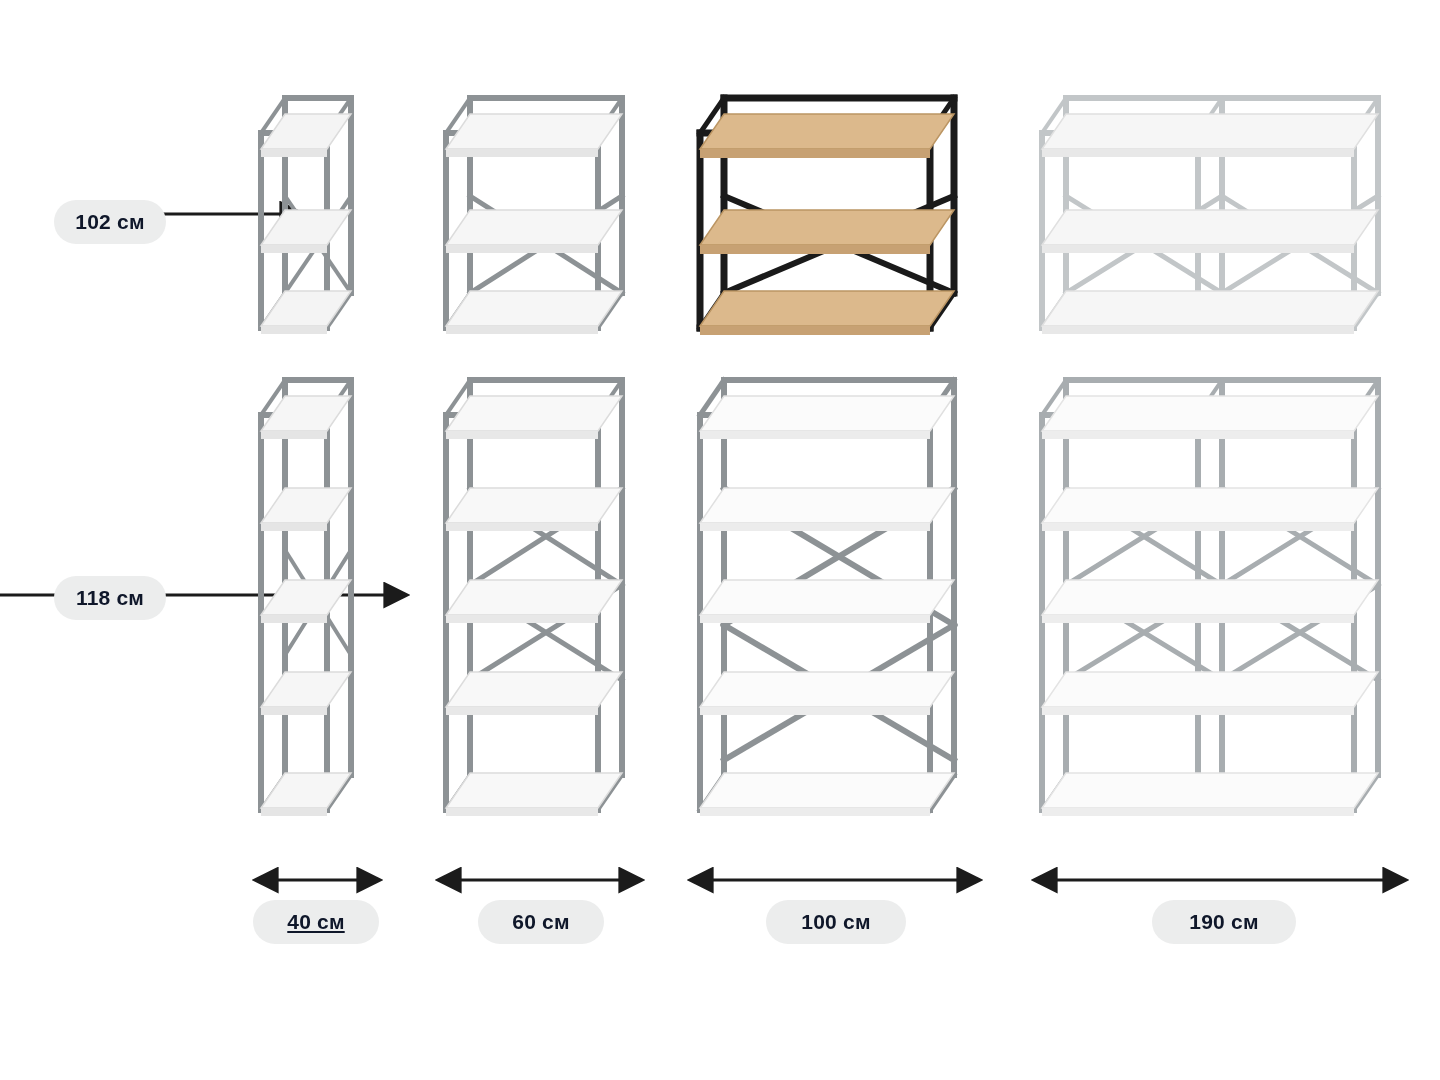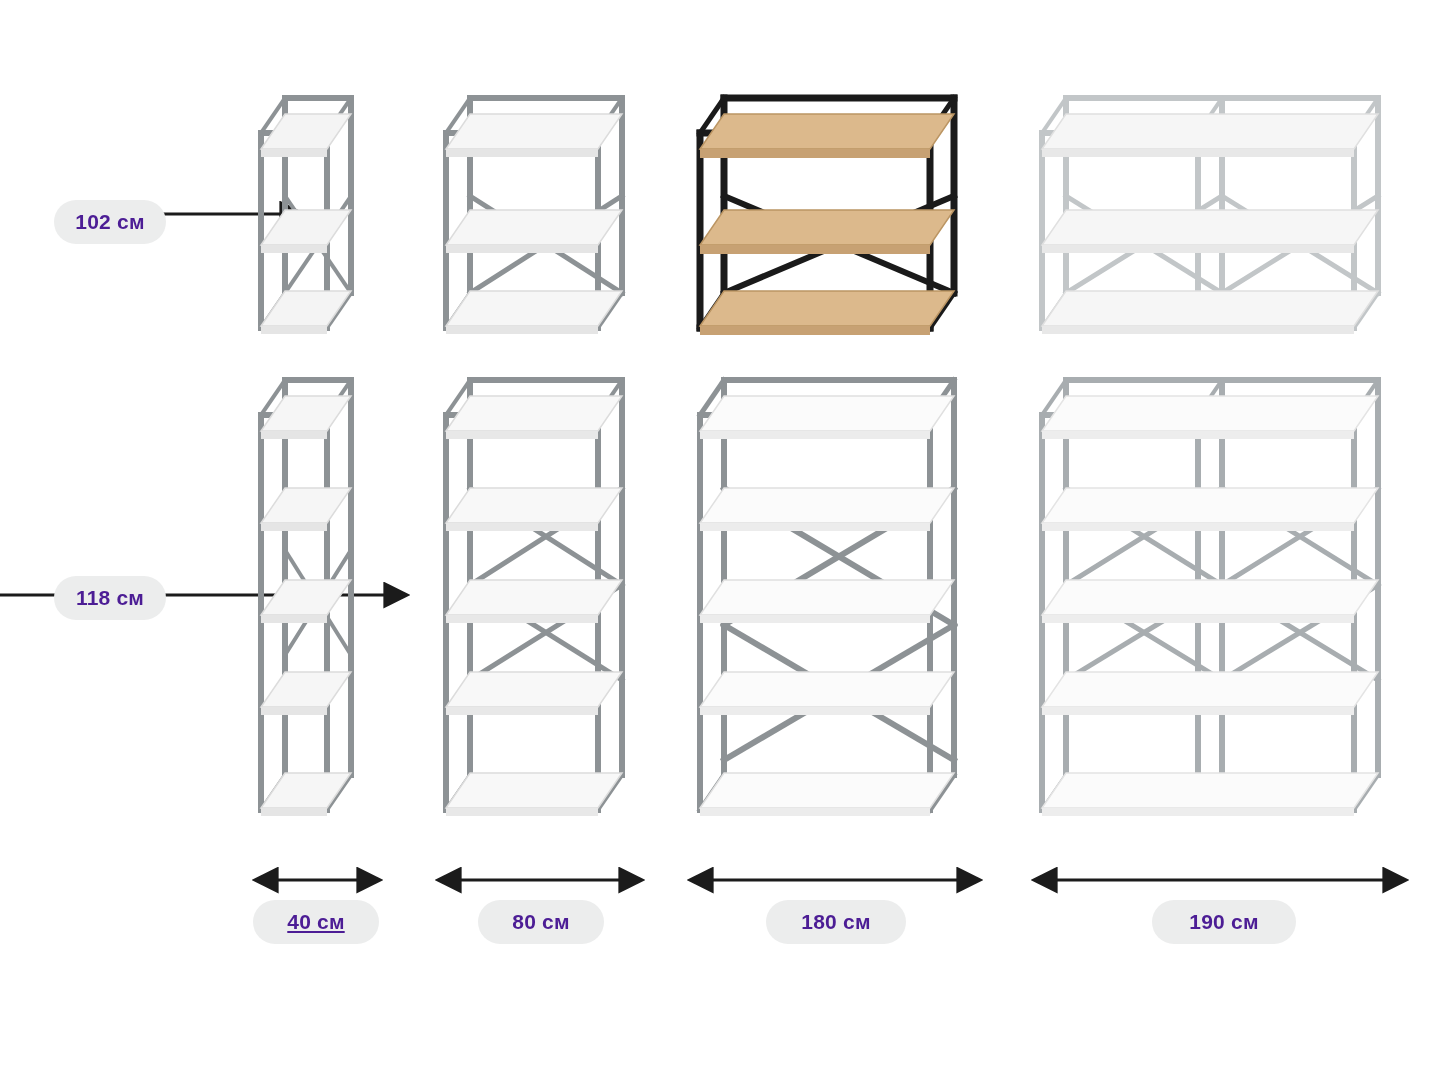--- a/index.html
+++ b/index.html
@@ -20,21 +20,21 @@
     left: 0; top: 0;
     width: 1440px;
     height: 1080px;
   }
 
   
   .badge {
     position: absolute;
     background: #eceded;
     border-radius: 24px;
-    color: #4c1d95;
+    color: #0f172a;
     font-weight: bold;
     font-size: 21px;
     letter-spacing: 0.2px;
     display: flex;
     align-items: center;
     justify-content: center;
     height: 44px;
     box-sizing: border-box;
     white-space: nowrap;
   }
@@ -96,22 +96,22 @@
     </g>
     <g>
       <line x1="1036" y1="880" x2="1404" y2="880" stroke="#1b1b1b" stroke-width="3" marker-start="url(#ah2)" marker-end="url(#ah)"></line>
     </g>
   </svg>
 
   <div class="badge badge-h102">102 см</div>
   <div class="badge badge-h182">118 см</div>
 
   <div class="badge badge-w40">40 см</div>
-  <div class="badge badge-w80">80 см</div>
-  <div class="badge badge-w120">180 см</div>
+  <div class="badge badge-w80">60 см</div>
+  <div class="badge badge-w120">100 см</div>
   <div class="badge badge-w160">190 см</div>
 
   <div class="shelf" style="left:247px; top:88px;">
     <svg width="140" height="250" viewBox="0 0 140 250">
       <g stroke="#8d9295" stroke-width="6" fill="none" stroke-linecap="square">
 
         <path d="M38 10 L38 205"></path>
         <path d="M104 10 L104 205"></path>
         <path d="M38 10 L104 10"></path>
 

